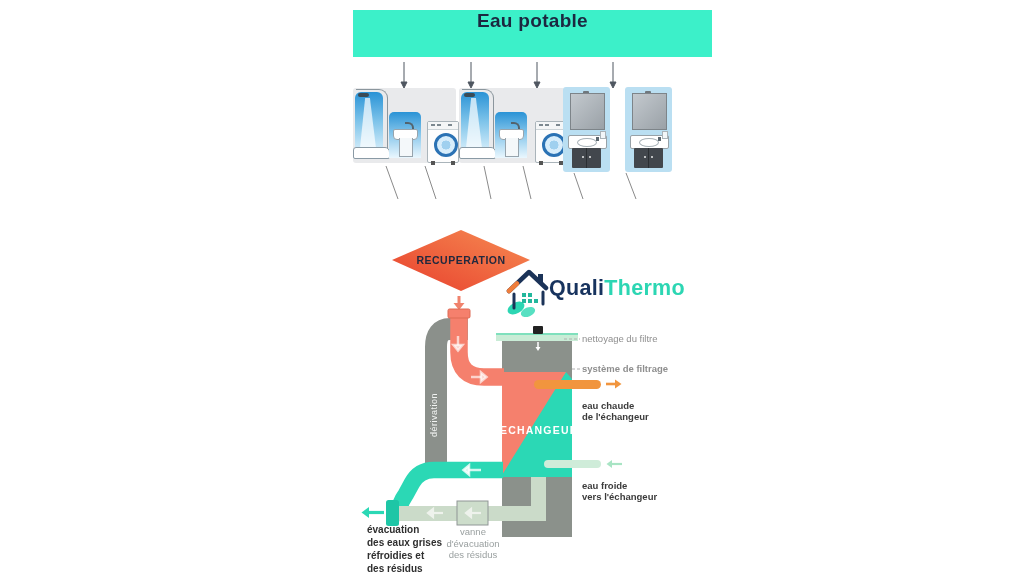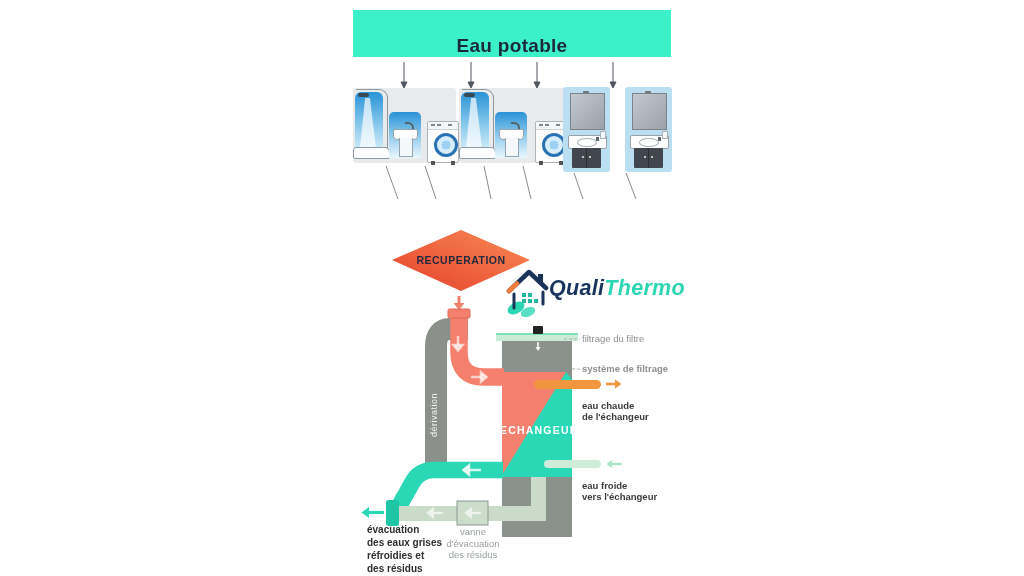--- a/index.html
+++ b/index.html
@@ -1,22 +1,22 @@
 <!DOCTYPE html>
 <html><head>
 <meta charset="utf-8">
 <style>
   html,body{margin:0;padding:0;background:#ffffff;}
   #canvas{position:relative;width:1024px;height:576px;background:#ffffff;overflow:hidden;
           font-family:"Liberation Sans", sans-serif;}
   .abs{position:absolute;}
 
   
-  #banner{left:353px;top:10px;width:318px;height:47px;background:#3cf0c9;
-          display:flex;align-items:flex-end;justify-content:center;}
+  #banner{left:353px;top:10px;width:359px;height:47px;background:#3cf0c9;
+          display:flex;align-items:flex-start;justify-content:center;}
   #banner .t{font-size:19px;font-weight:bold;color:#1c2740;letter-spacing:.3px;}
   #grayband{left:353px;top:180px;width:319px;height:45px;background:#b4b6b9;
           display:flex;align-items:center;justify-content:center;}
   #grayband .t{font-size:19px;font-weight:bold;color:#1f1f1f;letter-spacing:.3px;}
 
   
   .group{width:103px;height:75px;background:#e9eaec;border-radius:3px;}
   .sh-frame{left:3px;top:1px;width:31px;height:64px;border:1px solid #8b969d;border-left:none;
             border-bottom:none;border-radius:0 9px 0 0;}
   .sh-panel{left:2px;top:4px;width:28px;height:66px;border-radius:6px 6px 0 0;
@@ -61,21 +61,21 @@
   #lbl-vanne{left:438px;top:526px;width:70px;text-align:center;font-size:9.5px;color:#9aa0a0;line-height:11.5px;}
   #lbl-nettoyage{left:582px;top:333px;}
   #lbl-systeme{left:582px;top:363px;font-weight:bold;}
   #lbl-chaude{left:582px;top:388px;}
   #lbl-froide{left:582px;top:468px;}
   #lbl-echangeur{left:500px;top:424px;width:74px;text-align:center;font-size:10.5px;font-weight:bold;
                  color:#ffffff;letter-spacing:1.2px;}
   #lbl-derivation{left:400px;top:408px;width:72px;height:14px;text-align:center;
                   transform:rotate(-90deg);font-size:9px;color:#f2f4f2;letter-spacing:.5px;}
   
-  #logo-text{left:549px;top:276px;font-size:21.5px;font-weight:bold;letter-spacing:.3px;font-style:italic;}
+  #logo-text{left:549px;top:276px;font-size:21.5px;font-weight:bold;letter-spacing:.3px;}
   #logo-text .p1{color:#17335e;} #logo-text .p2{color:#2cd6b3;}
 </style>
 </head>
 <body>
 
 <div id="canvas">
 
   <div id="banner" class="abs">
     <span class="t">Eau potable</span>
   </div>
@@ -278,21 +278,21 @@
     <g stroke="#b0b0b0" stroke-width="1" stroke-dasharray="3 2">
       <line x1="564" y1="339" x2="580" y2="339"></line>
       <line x1="572" y1="369" x2="580" y2="369"></line>
     </g>
   </svg>
 
   <div id="logo-text" class="abs"><span class="p1">Quali</span><span class="p2">Thermo</span></div>
 
   <div id="lbl-echangeur" class="abs">ECHANGEUR</div>
   <div id="lbl-derivation" class="abs">dérivation</div>
-  <div id="lbl-nettoyage" class="abs lbl gray">filtrage du filtre</div>
+  <div id="lbl-nettoyage" class="abs lbl gray">nettoyage du filtre</div>
   <div id="lbl-systeme" class="abs lbl gray">système de filtrage</div>
   <div id="lbl-chaude" class="abs lbl boldy">eau chaude
 de l'échangeur</div>
   <div id="lbl-froide" class="abs lbl boldy">eau froide
 vers l'échangeur</div>
   <div id="lbl-evac" class="abs lbl">évacuation
 des eaux grises
 réfroidies et
 des résidus</div>
   <div id="lbl-vanne" class="abs lbl">vanne

